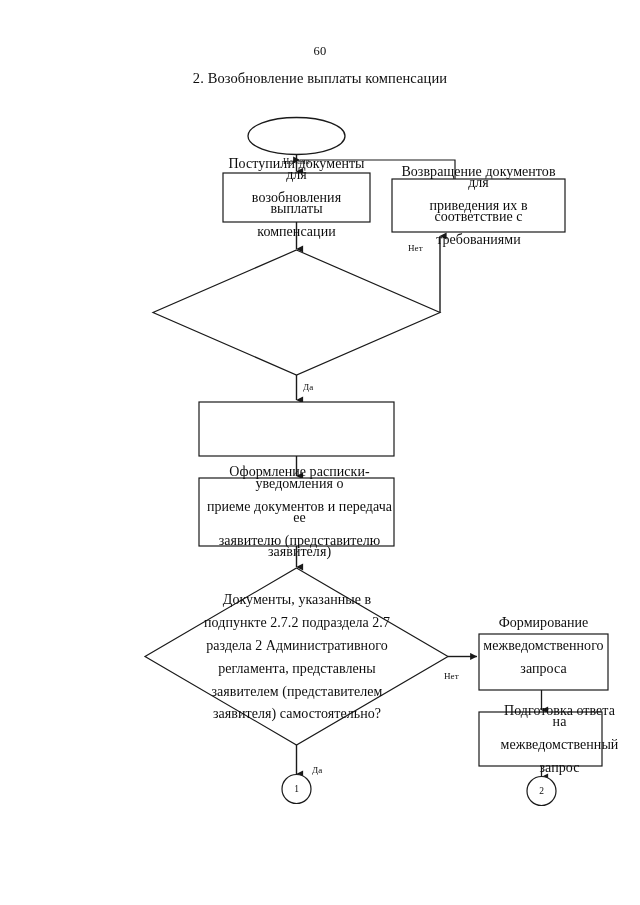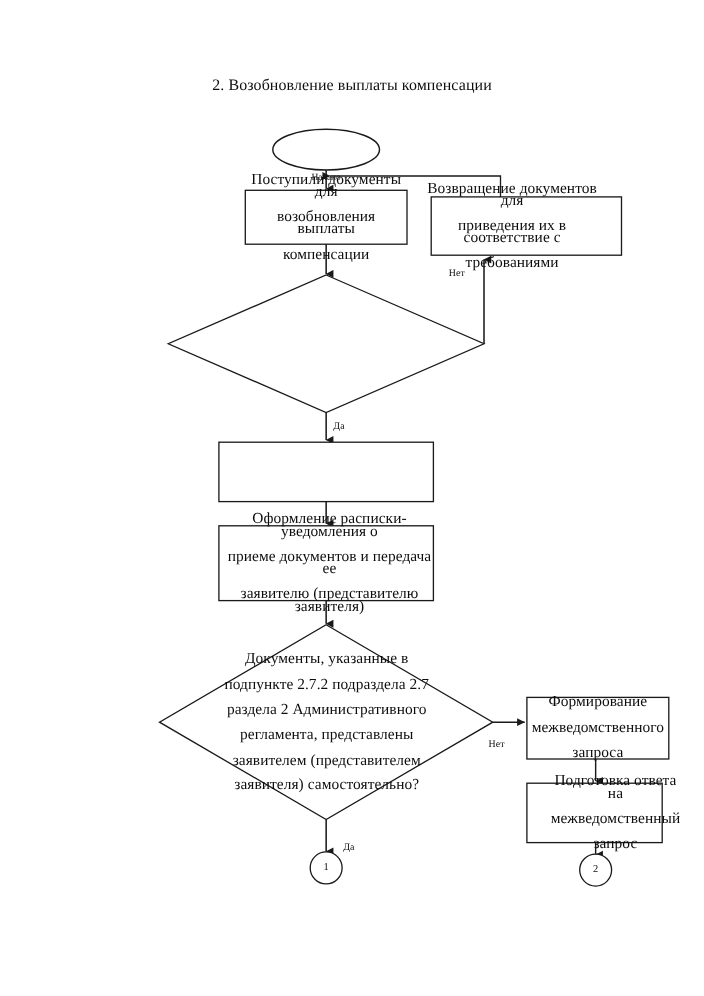--- a/index.html
+++ b/index.html
@@ -72,20 +72,21 @@
     text-align: center;
     font-size: 9.5px;
     line-height: 10px;
   }
 </style>
 </head>
 <body>
 
 <div id="page">
 
+  <div class="page-number">60</div>
   <div class="doc-title">2.  Возобновление выплаты компенсации</div>
 
   <svg id="svg-layer" viewBox="0 0 640 905">
     <defs>
       <marker id="arrow-down" markerWidth="10" markerHeight="10" refX="4" refY="7.2" orient="auto" markerUnits="userSpaceOnUse">
         <path d="M0.4,0.6 L4,7.6 L7.6,0.6 Z" fill="#1a1a1a"></path>
       </marker>
       <marker id="arrow-up" markerWidth="10" markerHeight="10" refX="4" refY="0.6" orient="auto" markerUnits="userSpaceOnUse">
         <path d="M0.4,7.2 L4,0.2 L7.6,7.2 Z" fill="#1a1a1a"></path>
       </marker>
@@ -147,21 +148,21 @@
   </div>
 
   <div class="node-text" style="left:224px; top:174px; width:145px; height:47px;">
     <span>
       <span>Поступили документы для</span><br>
       <span>возобновления выплаты</span><br>
       <span>компенсации</span>
     </span>
   </div>
 
-  <div class="node-text" style="left:380px; top:180px; width:171px; height:51px;">
+  <div class="node-text" style="left:393px; top:180px; width:171px; height:51px;">
     <span>
       <span>Возвращение документов для</span><br>
       <span>приведения их в соответствие с</span><br>
       <span>требованиями</span>
     </span>
   </div>
 
 
 
   <div class="node-text" style="left:200px; top:479px; width:199px; height:66px;">
@@ -176,21 +177,21 @@
     <span>
       <span>Документы, указанные в</span><br>
       <span>подпункте 2.7.2 подраздела 2.7</span><br>
       <span>раздела 2 Административного</span><br>
       <span>регламента, представлены</span><br>
       <span>заявителем  (представителем</span><br>
       <span>заявителя) самостоятельно?</span>
     </span>
   </div>
 
-  <div class="node-text" style="left:480px; top:635px; width:127px; height:54px;">
+  <div class="node-text" style="left:480px; top:619px; width:127px; height:54px;">
     <span>
       <span>Формирование</span><br>
       <span>межведомственного</span><br>
       <span>запроса</span>
     </span>
   </div>
 
   <div class="node-text" style="left:480px; top:713px; width:121px; height:52px;padding-left:19px;">
     <span>
       <span>Подготовка ответа на</span><br>

